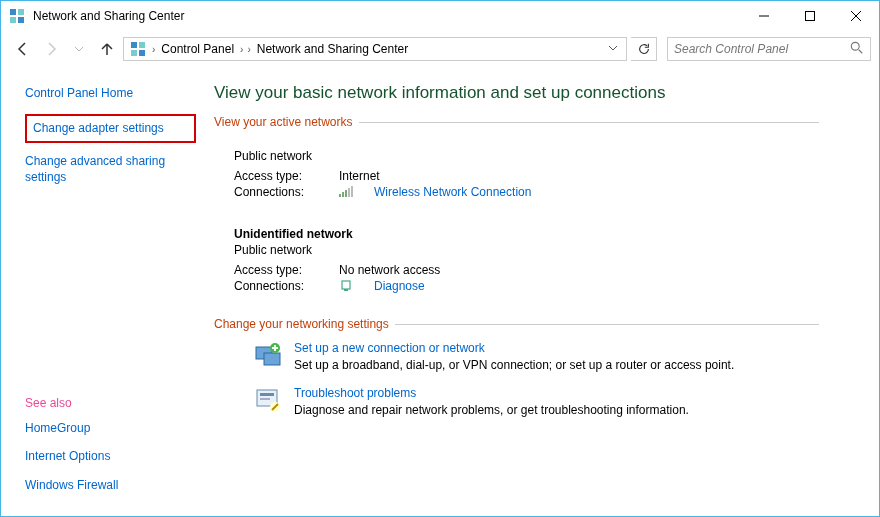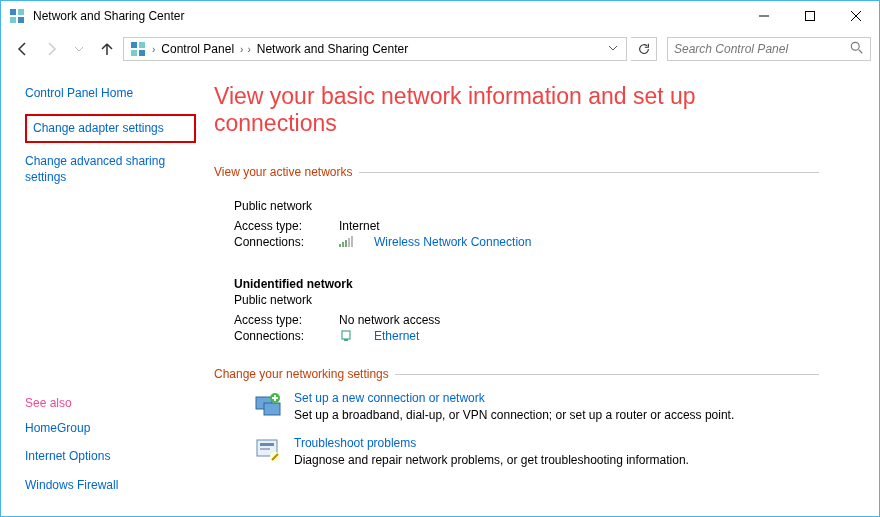--- a/index.html
+++ b/index.html
@@ -130,24 +130,24 @@
   .see-also-hdr {
     color:#ec4899; margin-bottom:10px;
   }
 
   .content {
     flex:1;
     padding: 10px 60px 10px 8px;
     overflow:auto;
   }
   .main-heading {
-    color: #ef4444;
-    font-size: 23px;
+    color: #14532d;
+    font-size: 17px;
     font-weight: 400;
-    margin: 6px 0 28px 0;
+    margin: 6px 0 12px 0;
   }
   .section-hdr {
     display:flex; align-items:center;
     margin-bottom:10px;
   }
   .section-hdr .label {
     color:#c2410c; font-size:12px;
     margin-right:6px;
   }
   .section-hdr .rule {
@@ -359,21 +359,21 @@
               <span class="v">No network access</span>
             </div>
             <div class="kv">
               <span class="k">Connections:</span>
               <span class="conn-icon">
                 <svg viewBox="0 0 14 12">
                     <rect x="3" y="1" width="8" height="8" fill="none" stroke="#4a8" stroke-width="1.2"></rect>
                     <rect x="5" y="9" width="4" height="2" fill="#4a8"></rect>
                   </svg>
               </span>
-              <span class="v link">Ethernet</span>
+              <span class="v link">Diagnose</span>
             </div>
           </div>
         </div>
       </div>
 
       <div class="section-hdr">
         <span class="label">Change your networking settings</span>
         <span class="rule"></span>
       </div>
 

